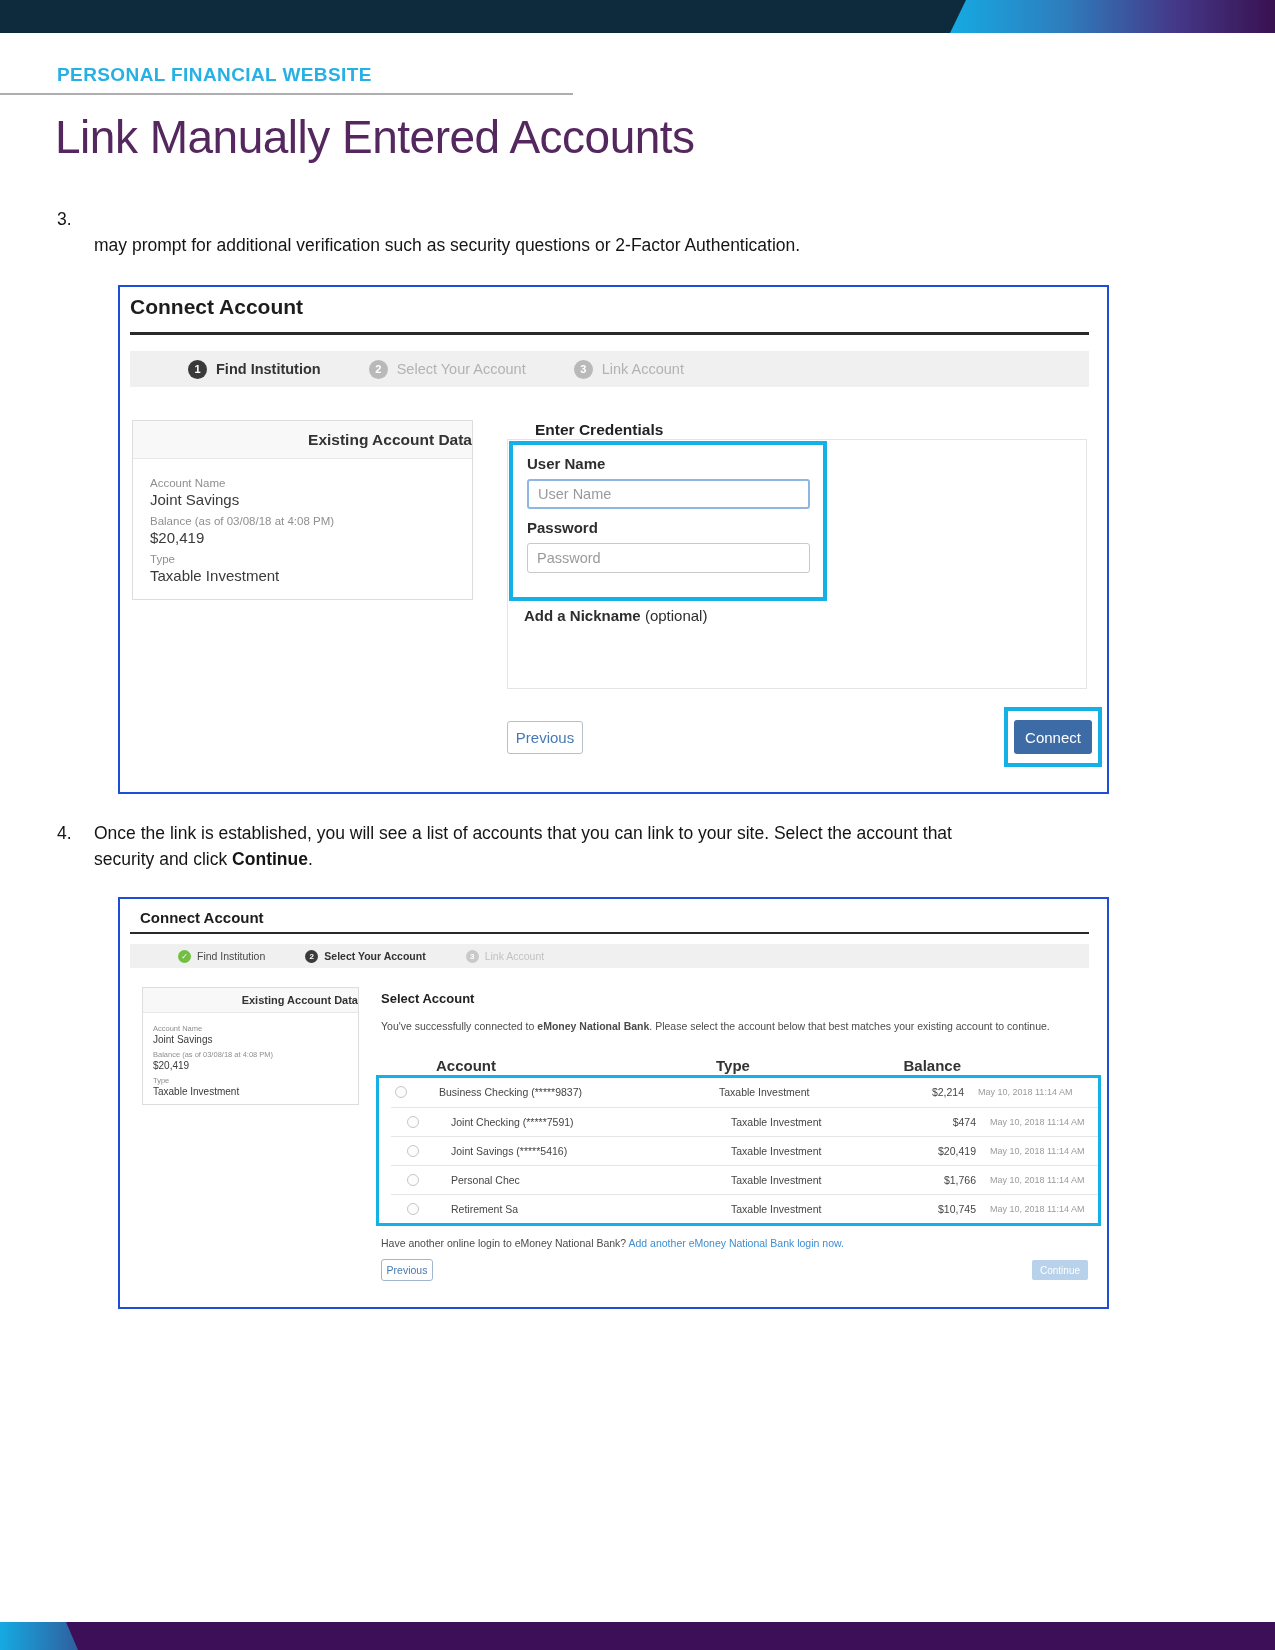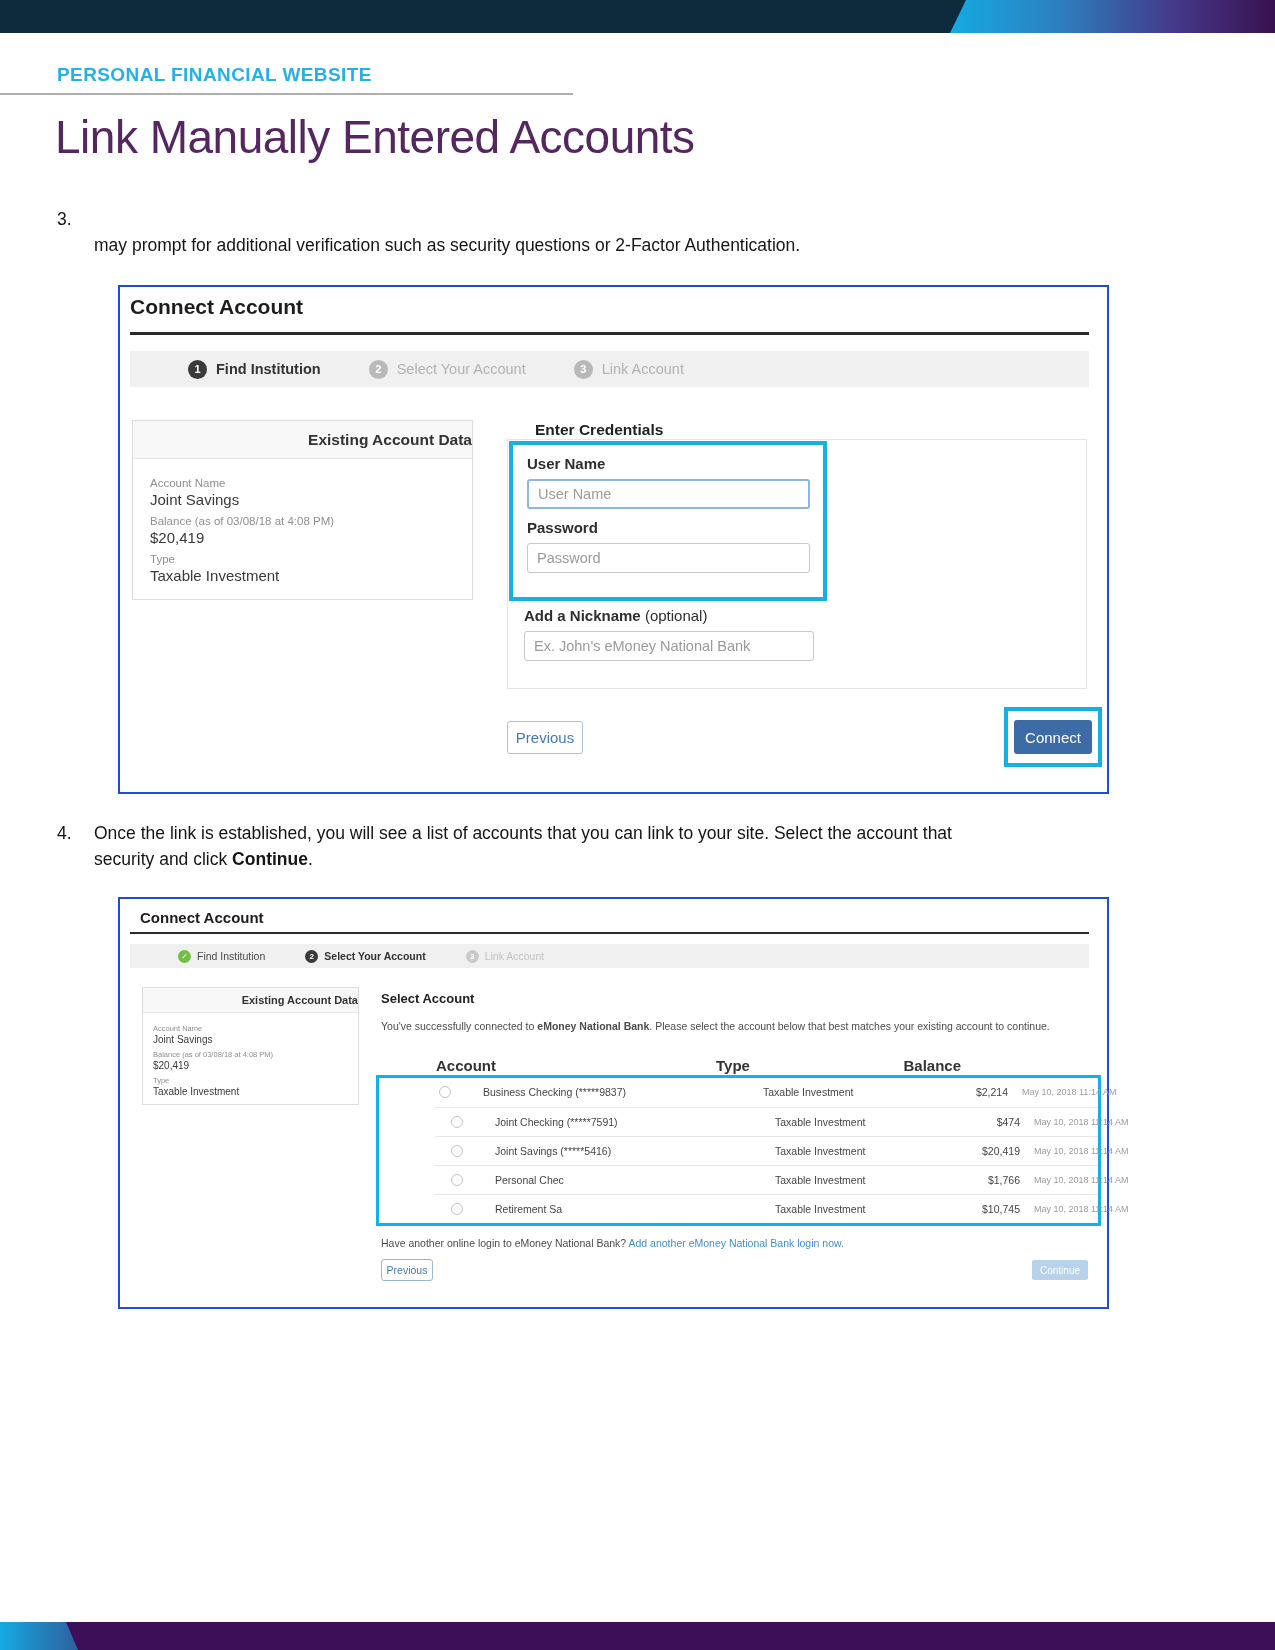--- a/index.html
+++ b/index.html
@@ -99,21 +99,21 @@
   #s2-panel .panel-body{padding:6px 10px;}
   #s2-panel .pf-label{font-size:7.5px;margin-top:5px;}
   #s2-panel .pf-value{font-size:10px;margin-top:1px;}
 
   #s2-select-title{left:261px;top:92px;font-size:13px;font-weight:bold;color:#222;}
   #s2-intro{left:261px;top:114px;font-size:10.5px;color:#4c4c4c;margin-top:7px;}
   .th{position:absolute;font-size:15px;font-weight:bold;color:#333;top:158px;}
   #th-account{left:316px;}
   #th-type{left:596px;}
   #th-balance{left:761px;width:80px;text-align:right;}
-  #s2-hl{left:256px;top:176px;width:725px;border:3px solid #14b1e7;background:#fff;padding-left:44px;}
+  #s2-hl{left:256px;top:176px;width:725px;border:3px solid #14b1e7;background:#fff;}
   .acct-row{position:relative;height:29px;}
   .acct-row + .acct-row{border-top:1px solid #e6e6e6;margin-left:12px;}
   .radio{position:absolute;left:16px;top:8px;width:12px;height:12px;border:1px solid #c6c6c6;
     border-radius:50%;background:#fcfcfc;}
   .r-name{position:absolute;left:60px;top:8px;font-size:10.5px;color:#454545;white-space:nowrap;}
   .r-type{position:absolute;left:340px;top:8px;font-size:10.5px;color:#454545;}
   .r-bal{position:absolute;left:505px;top:8px;width:80px;text-align:right;font-size:10.5px;color:#454545;}
   .r-date{position:absolute;left:599px;top:9px;font-size:9px;color:#9b9b9b;white-space:nowrap;}
   #s2-footer-text{left:261px;top:338px;font-size:10.5px;color:#4c4c4c;}
   #s2-footer-text .lnk{color:#3f8ed0;}
@@ -179,21 +179,20 @@
   <div class="abs hl" id="s1-hl">
     <div class="cred-label">User Name</div>
     <input class="cred-input" id="username-input" type="text" autofocus="" placeholder="User Name" style="">
     <div class="cred-label">Password</div>
     <input class="cred-input" type="text" placeholder="Password" style="">
   </div>
 
   <div class="abs" id="s1-nick-label">
     <span class="bold">Add a Nickname</span><span class="opt"> (optional)</span>
   </div>
-  <input class="abs" id="s1-nick-input" type="text" placeholder="Ex. John's eMoney National Bank" style="">
 
   <button class="abs btn" id="s1-prev">Previous</button>
   <div class="abs hl" id="s1-connect-hl">
     <button class="btn" id="s1-connect">Connect</button>
   </div>
 </div>
 
 <div class="abs instr" id="instr4">
   <span class="num">4.</span>
   <span><span>Once the link is established, you will see a list of accounts that you can link to your site. Select the account that</span><br><span>security and click </span><span class="bold">Continue</span><span>.</span></span>

